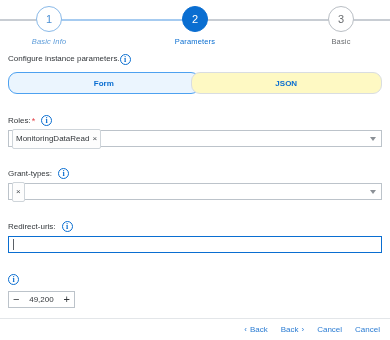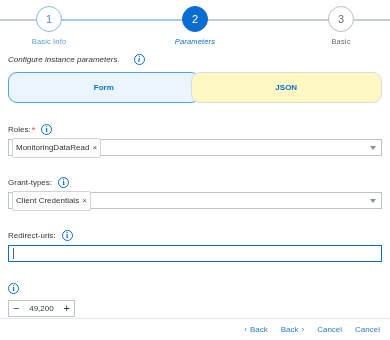--- a/index.html
+++ b/index.html
@@ -54,63 +54,62 @@
   .step.todo .step-circle {
     border: 1px solid #b9bec4;
     color: #6a6d70;
   }
   .step-label {
     margin-top: 5px;
     font-size: 7.5px;
     letter-spacing: .15px;
     white-space: nowrap;
   }
-  .step.current .step-label { color:#0a6ed1;font-style:italic; }
-  .step.done .step-label { color:#5b9bd9; }
+  .step.current .step-label { color:#0a6ed1; }
+  .step.done .step-label { color:#5b9bd9;font-style:italic; }
   .step.todo .step-label { color:#6a6d70; }
 
   .connector {
     position: absolute;
     top: 19px;
     height: 1.5px;
     z-index: 1;
   }
   .connector.c1 { left: 0px;   width: 47px;  background:#c8cdd3; }
   .connector.c2 { left: 47px;  width: 160px; background:#a6cbf0; }
   .connector.c3 { left: 207px; width: 136px; background:#c8cdd3; }
   .connector.c4 { left: 343px; width: 47px;  background:#c8cdd3; }
 
   
   .content { padding: 0 8px; }
 
   .section-note {
-    display: flex; align-items: center; gap: 14px;
+    display: flex; align-items: flex-start; gap: 0;
     font-size: 8px; color: #32363a;
     margin: 6px 0 7px 0;
-    font-style: italic;
   }
 
   .info-icon {
     width: 11px; height: 11px;
     border-radius: 50%;
     border: 1.1px solid #0a6ed1;
     color: #0a6ed1;
     font-size: 8px;
     line-height: 9px;
     text-align: center;
     font-family: "Liberation Serif", serif;
     font-weight: bold;
     flex: 0 0 auto;
     cursor: pointer;
   }
 
   
   .segmented {
     display: flex;
-    height: 31px;
+    height: 22px;
     margin-bottom: 9px;
   }
   .seg {
     flex: 1;
     display: flex; align-items: center; justify-content: center;
     font-size: 8px;
     font-weight: bold;
     cursor: pointer;
   }
   .seg.active {
@@ -273,21 +272,20 @@
       </div>
     </div>
 
     <div class="field">
       <div class="field-label">
         <span>Grant-types:</span>
         <span class="info-icon">i</span>
       </div>
       <div class="select-box">
         <span class="chip">
-          <span>Client Credentials</span>
           <span class="chip-x">×</span>
         </span>
         <span class="chevron"></span>
       </div>
     </div>
 
     <div class="field">
       <div class="field-label">
         <span>Redirect-uris:</span>
         <span class="info-icon">i</span>

